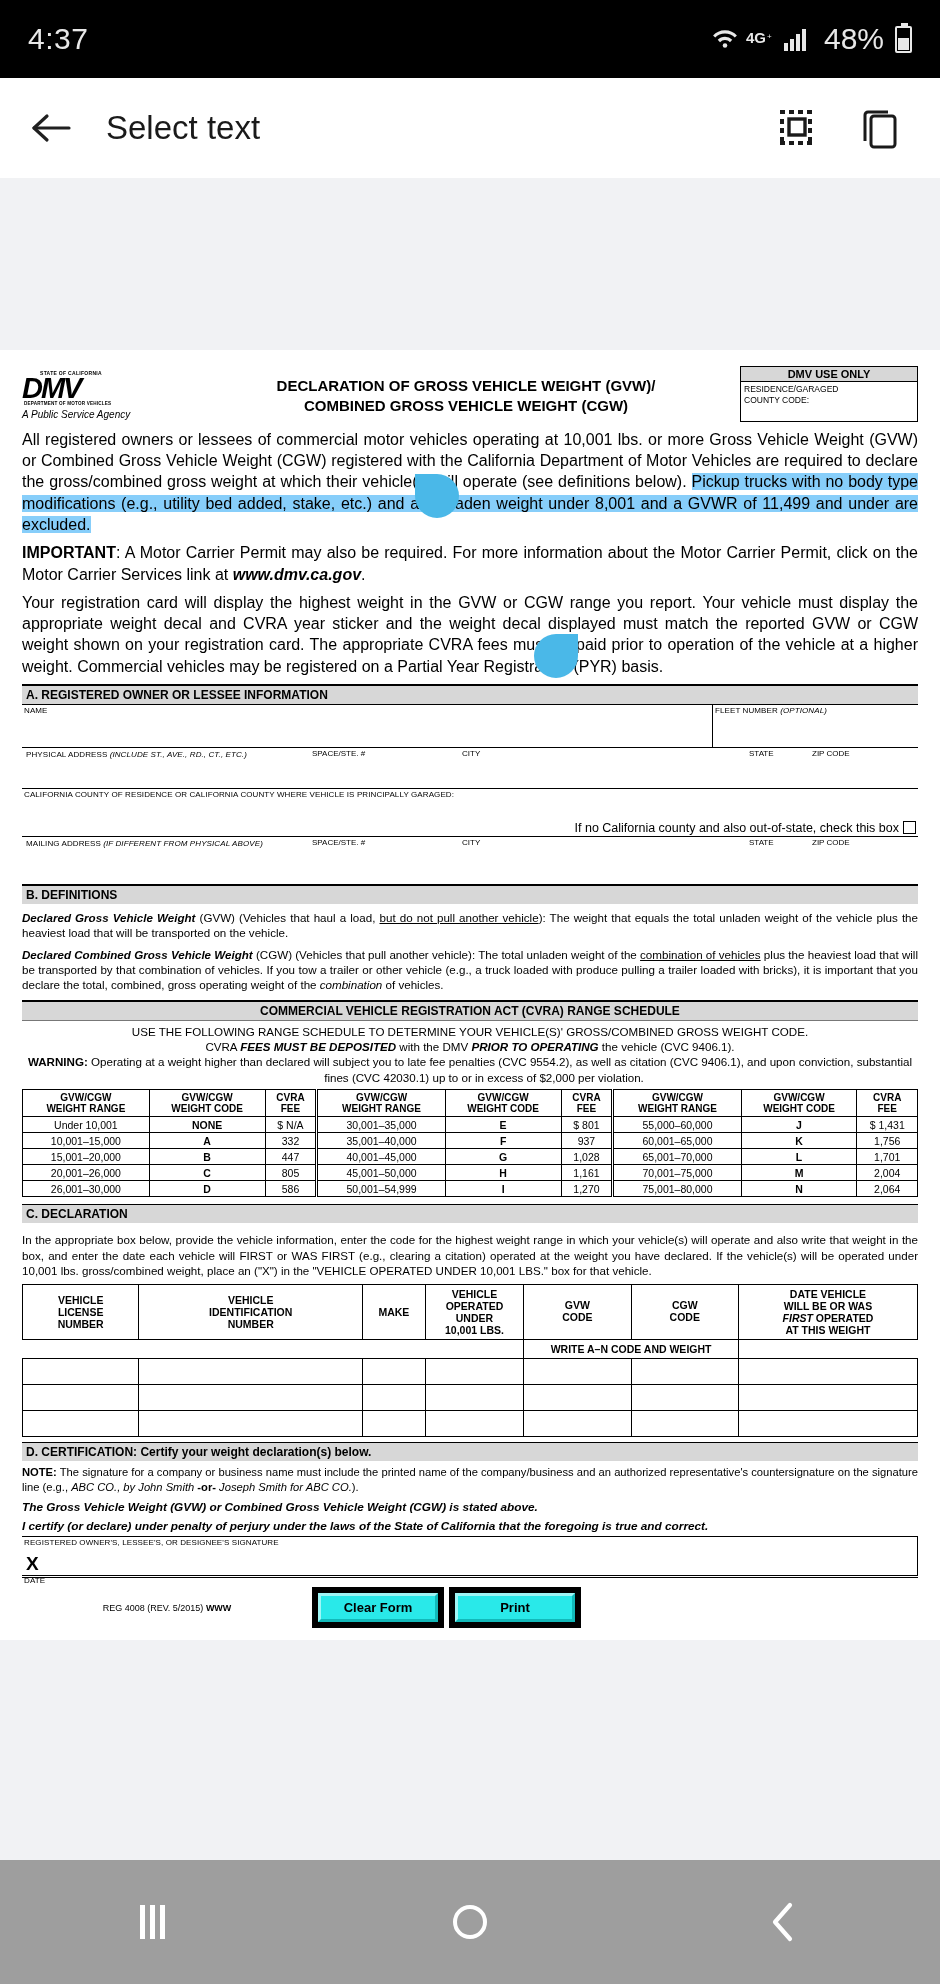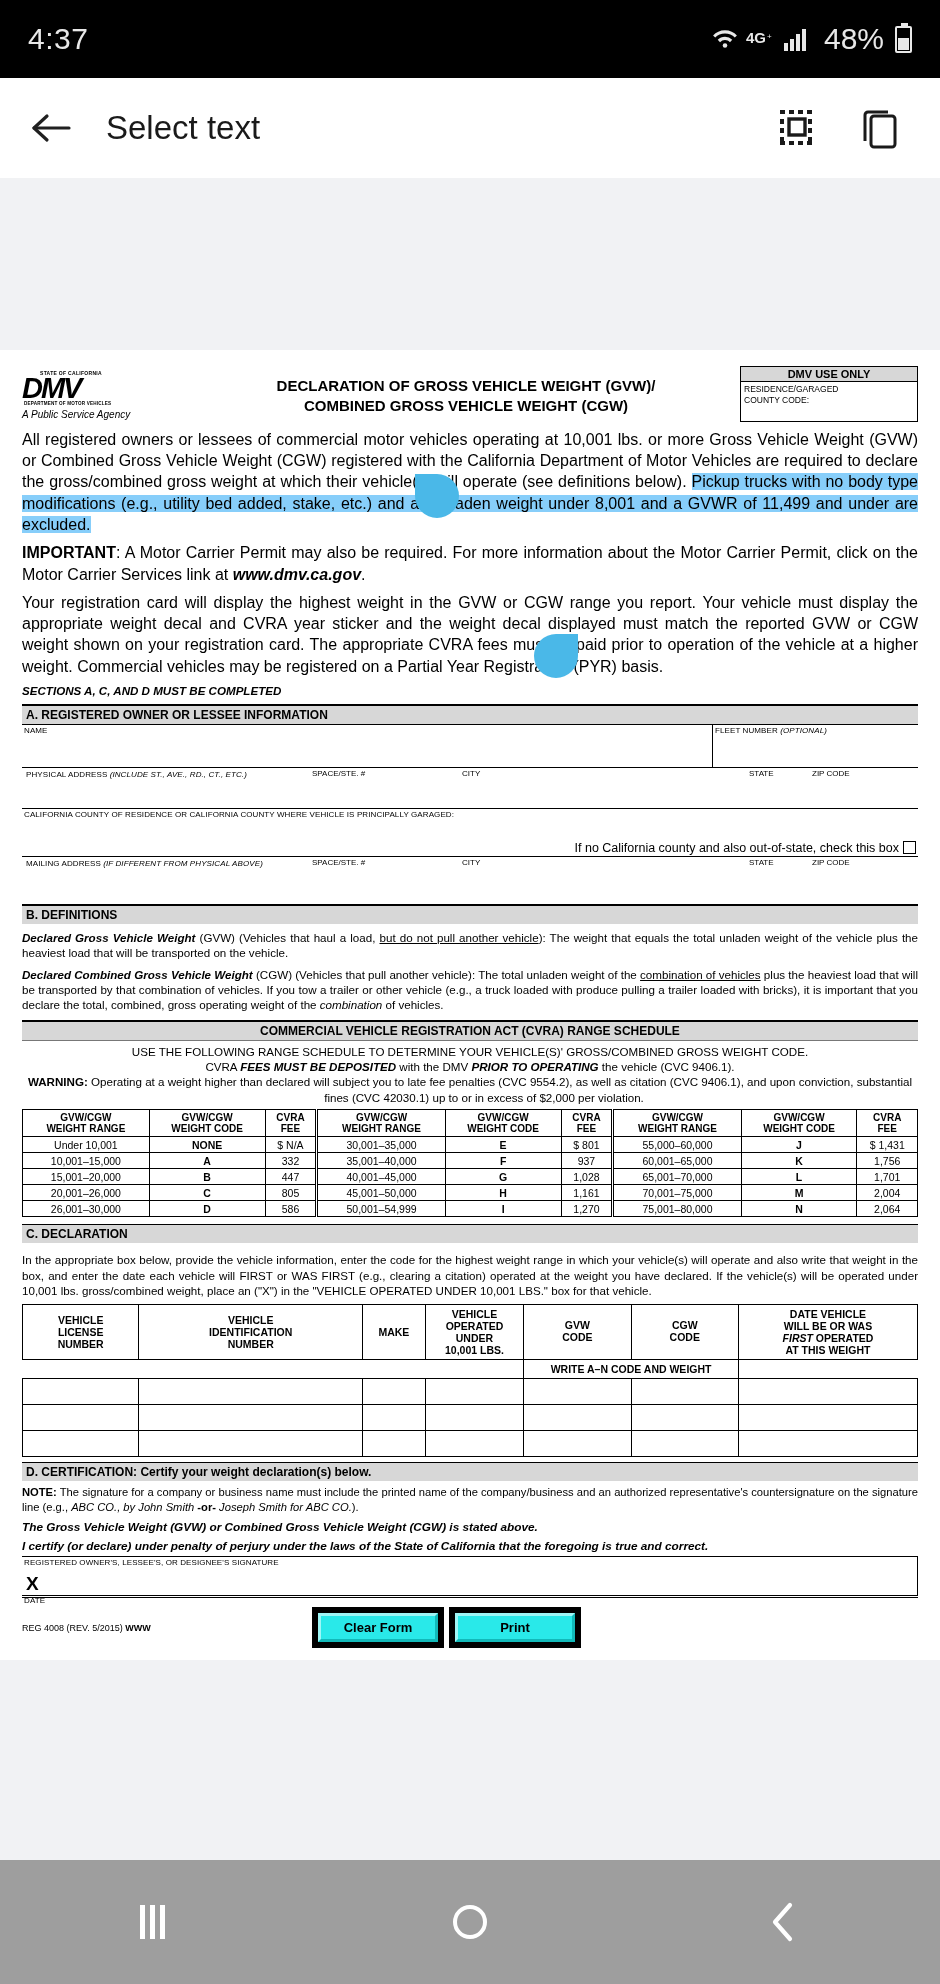--- a/index.html
+++ b/index.html
@@ -132,21 +132,21 @@
 
   .note-p { font-size: 11.2px; line-height: 1.35; margin-top: 4px; text-align: justify; }
   .bold-ital-line { font-size: 11.8px; font-weight: bold; font-style: italic; margin-top: 5px; }
 
   .sig-row { border-top: 1px solid #000; border-bottom: 3px double #000; display: flex; height: 42px; margin-top: 3px; flex-direction: column; }
   .sig-left { flex: 1; border-right: 1px solid #000; position: relative; }
   .sig-right { width: 205px; }
   .sig-x { font-size: 19px; font-weight: bold; padding: 5px 2px 0 4px; }
 
   .footer { display: flex; align-items: center; margin-top: 9px; padding-bottom: 12px; }
-  .footer-code { font-size: 9px; width: 290px; }
+  .footer-code { font-size: 9px; width: 290px; text-align: center; }
   .footer-btns { display: flex; gap: 5px; }
   .fbtn {
     border: 4px solid #000; padding: 2px;
     background: #000;
   }
   .fbtn-inner {
     background: #29e9e9; padding: 4px 20px; font-size: 13px; font-weight: bold; color: #000;
     border-top: 3px solid #9ff6f6; border-left: 3px solid #9ff6f6;
     border-bottom: 3px solid #12b9b9; border-right: 3px solid #12b9b9;
     text-align: center; min-width: 120px;
@@ -265,21 +265,20 @@
           </div>
         </div>
       </div>
 
       <p class="para"><span>All registered owners or lessees of commercial motor vehicles operating at 10,001 lbs. or more Gross Vehicle Weight (GVW) or Combined Gross Vehicle Weight (CGW) registered with the California Department of Motor Vehicles are required to declare the gross/combined gross weight at which their vehicle(s) will operate (see definitions below). </span><span class="hl">Pickup trucks with no body type modifications (e.g., utility bed added, stake, etc.) and an unladen weight under 8,001 and a GVWR of 11,499 and under are excluded.</span></p>
 
       <p class="para"><span class="b">IMPORTANT</span><span>: A Motor Carrier Permit may also be required.  For more information about the Motor Carrier Permit, click on the Motor Carrier Services link at </span><span class="bi">www.dmv.ca.gov</span><span>.</span></p>
 
       <p class="para">Your registration card will display the highest weight in the GVW or CGW range you report. Your vehicle must display the appropriate weight decal and CVRA year sticker and the weight decal displayed must match the reported GVW or CGW weight shown on your registration card. The appropriate CVRA fees must be paid prior to operation of the vehicle at a higher weight.  Commercial vehicles may be registered on a Partial Year Registration (PYR) basis.</p>
 
-      <div class="sections-note">SECTIONS A, C, AND D MUST BE COMPLETED</div>
 
       <div class="sec-hd">A.   REGISTERED OWNER OR LESSEE INFORMATION</div>
       <div class="field-row">
         <div class="row-a">
           <div class="left">
             <div class="field-lbl">NAME</div>
           </div>
           <div class="right">
             <div class="field-lbl"><span>FLEET NUMBER </span><span class="it">(OPTIONAL)</span></div>
           </div>

